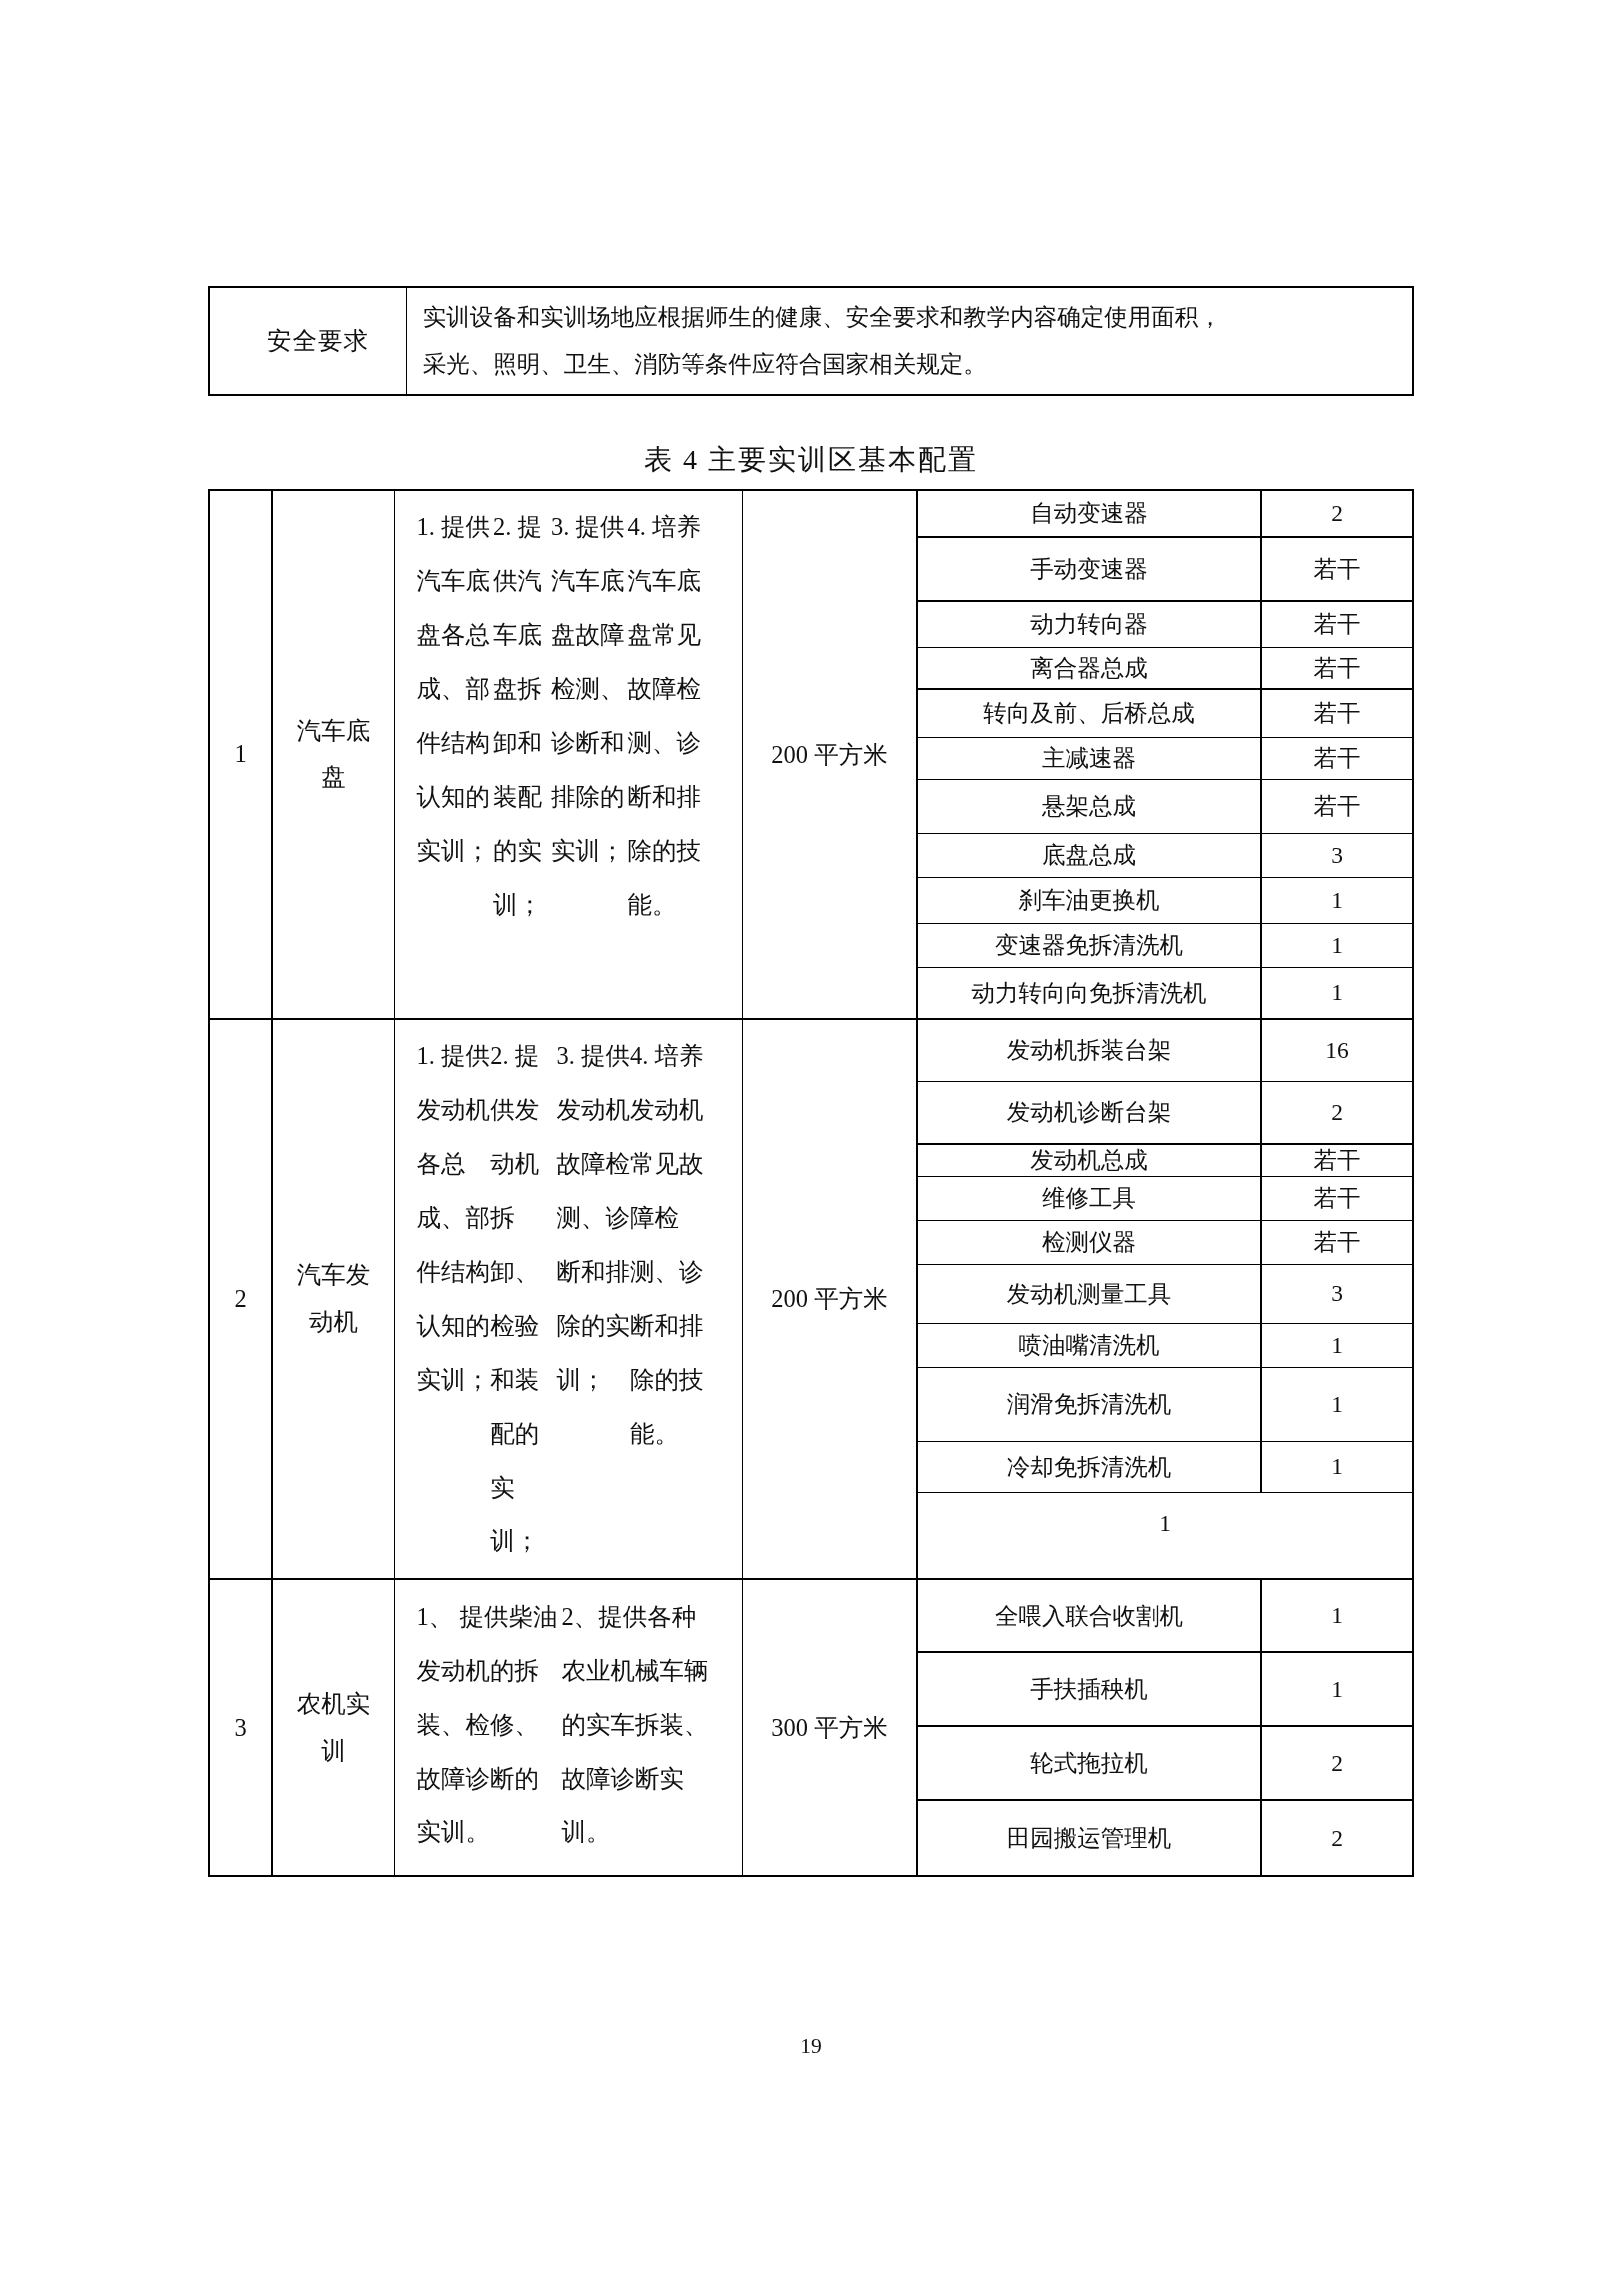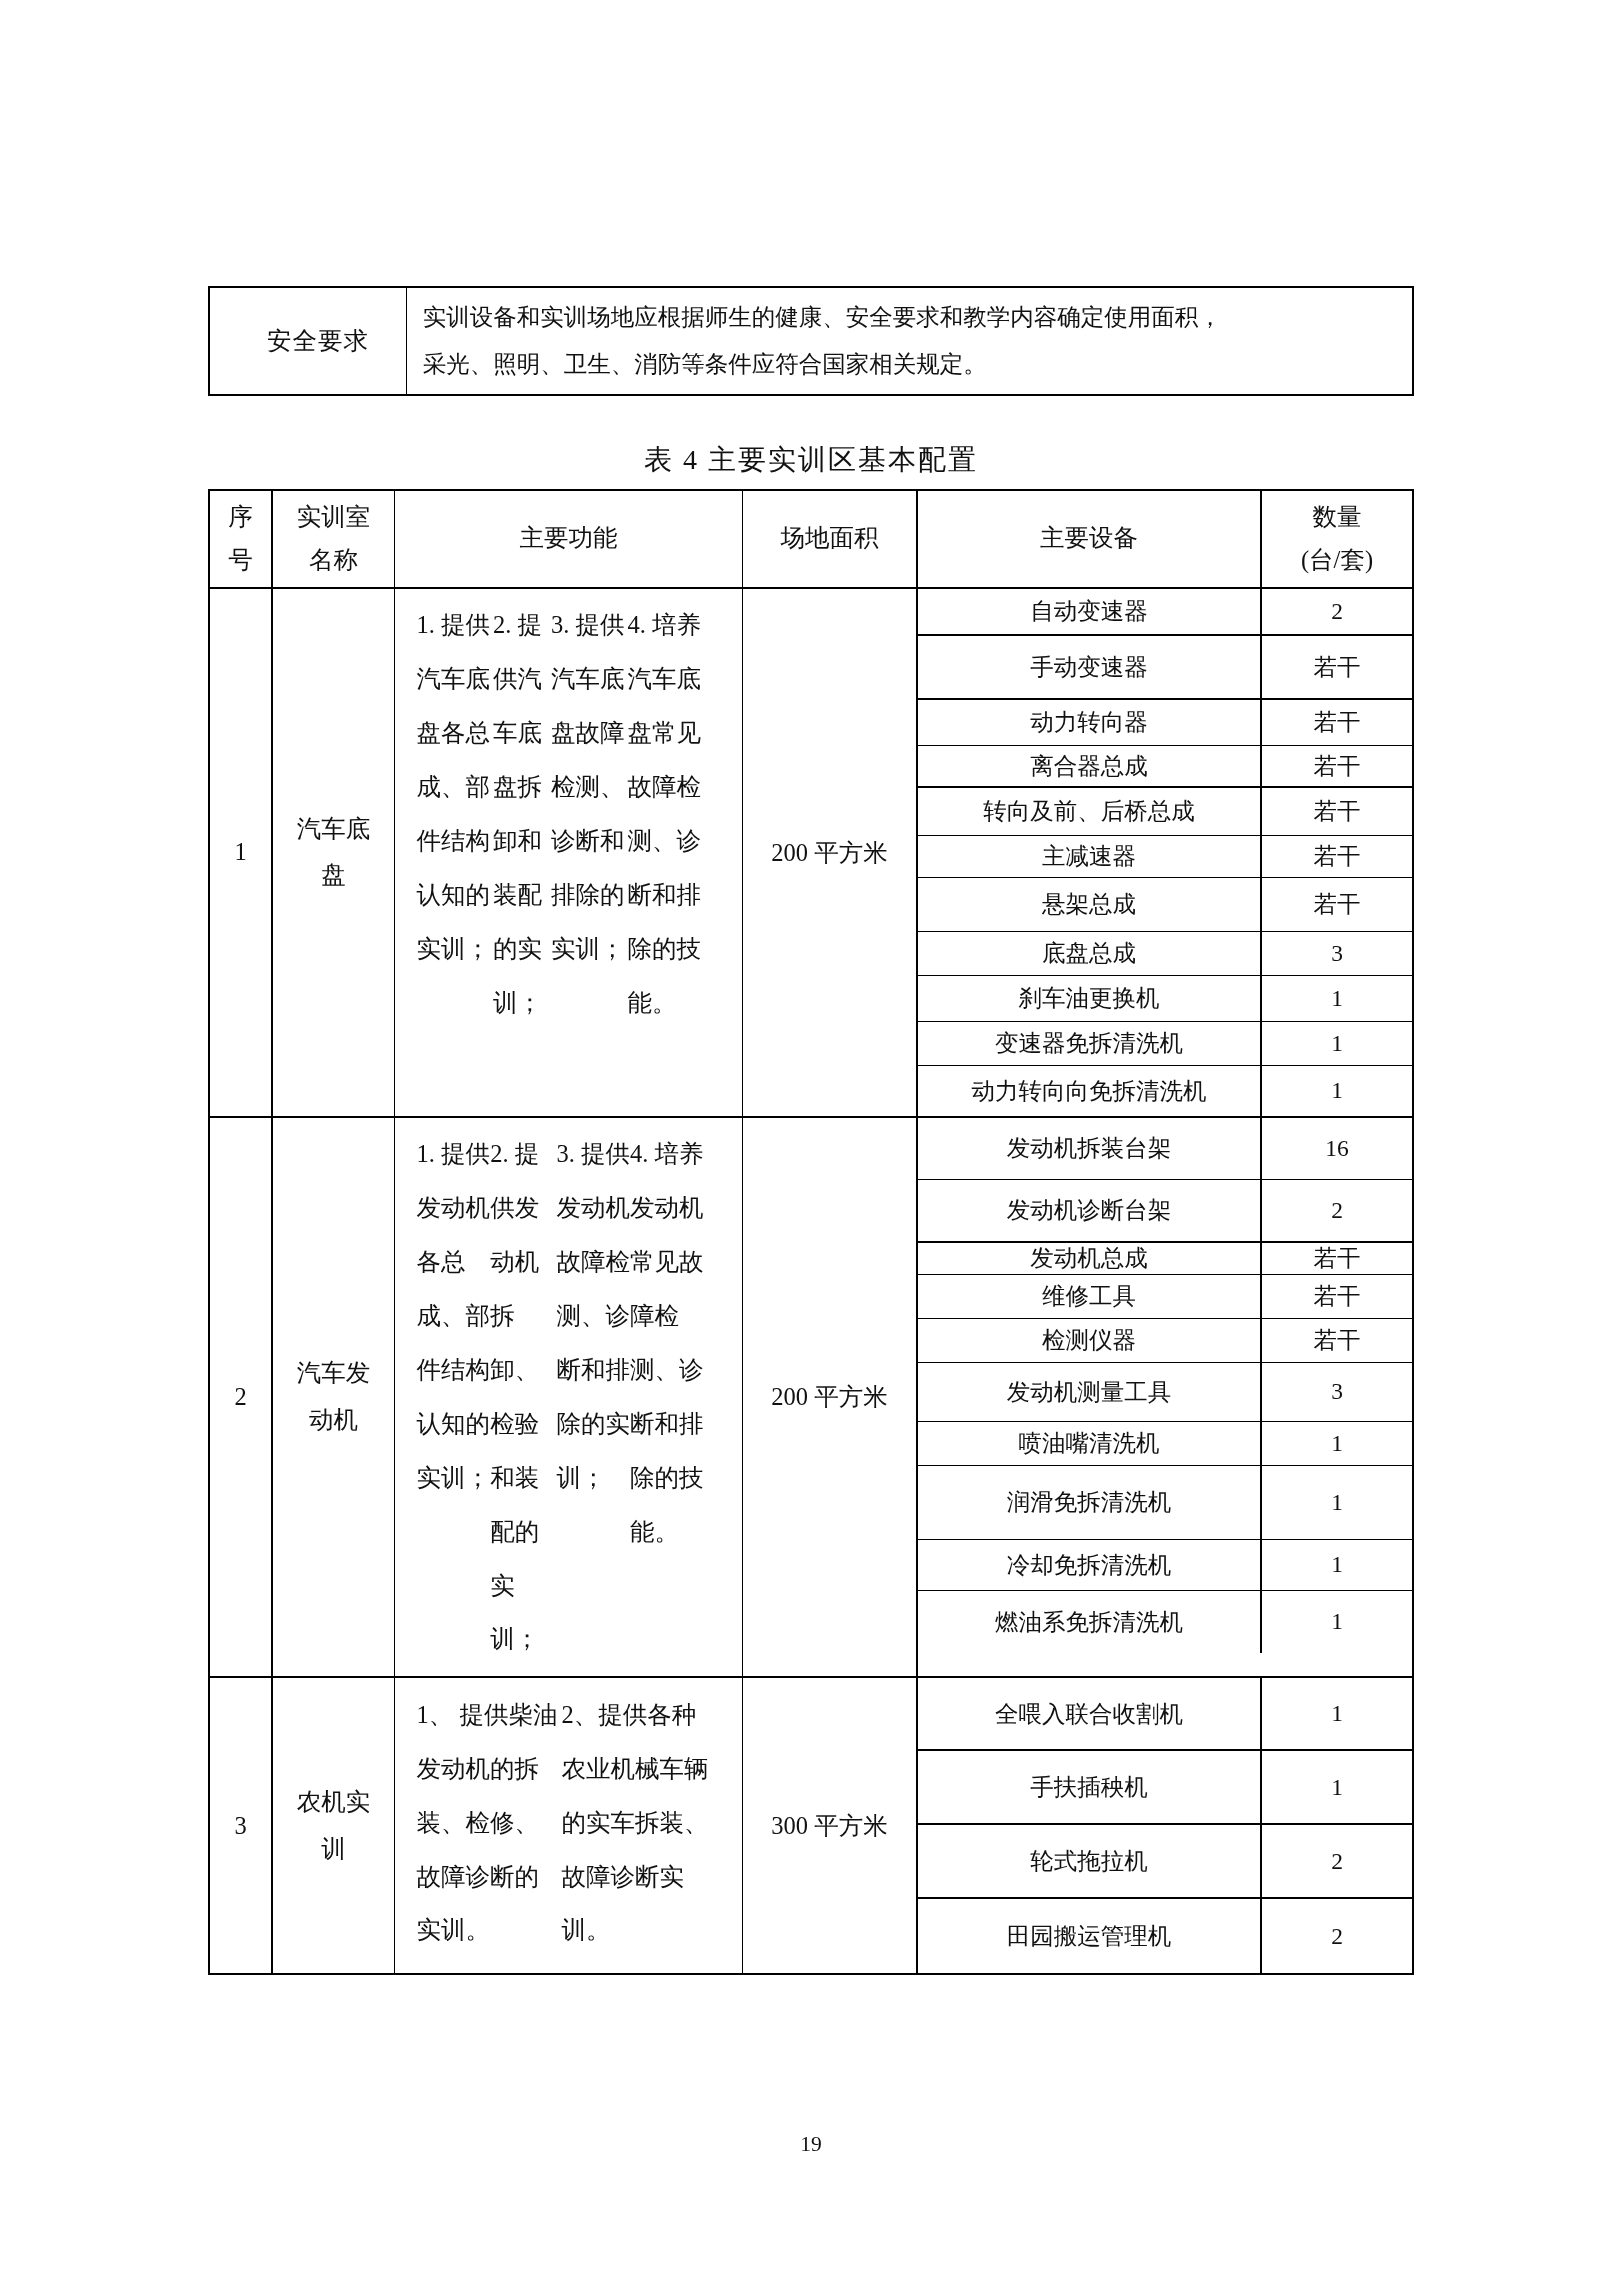--- a/index.html
+++ b/index.html
@@ -97,31 +97,20 @@
       <div class="safety-body">
         <div>实训设备和实训场地应根据师生的健康、安全要求和教学内容确定使用面积，</div>
         <div>采光、照明、卫生、消防等条件应符合国家相关规定。</div>
       </div>
     </div>
 
     <div class="table-title">表 4 主要实训区基本配置</div>
 
     <div class="main-table">
 
-      <div class="thead">
-        <div class="hcell h-no">序号</div>
-        <div class="hcell h-room">实训室名称</div>
-        <div class="hcell h-func">主要功能</div>
-        <div class="hcell h-area">场地面积</div>
-        <div class="hcell h-equip">主要设备</div>
-        <div class="hcell h-qty">
-          <div>数量</div>
-          <div>(台/套)</div>
-        </div>
-      </div>
 
       <div class="trow">
         <div class="c-no">1</div>
         <div class="c-room">汽车底盘</div>
         <div class="c-func">
           <p>1. 提供汽车底盘各总成、部件结构认知的实训；</p>
           <p>2. 提供汽车底盘拆卸和装配的实训；</p>
           <p>3. 提供汽车底盘故障检测、诊断和排除的实训；</p>
           <p>4. 培养汽车底盘常见故障检测、诊断和排除的技能。</p>
         </div>
@@ -215,21 +204,20 @@
           </div>
           <div class="erow" style="height:74px">
             <div class="ename">润滑免拆清洗机</div>
             <div class="eqty">1</div>
           </div>
           <div class="erow" style="height:51px">
             <div class="ename">冷却免拆清洗机</div>
             <div class="eqty">1</div>
           </div>
           <div class="erow" style="height:62px">
-            <div class="ename">燃油系免拆清洗机</div>
             <div class="eqty">1</div>
           </div>
         </div>
       </div>
 
       <div class="trow">
         <div class="c-no">3</div>
         <div class="c-room">农机实训</div>
         <div class="c-func">
           <p>1、 提供柴油发动机的拆装、检修、故障诊断的实训。</p>

